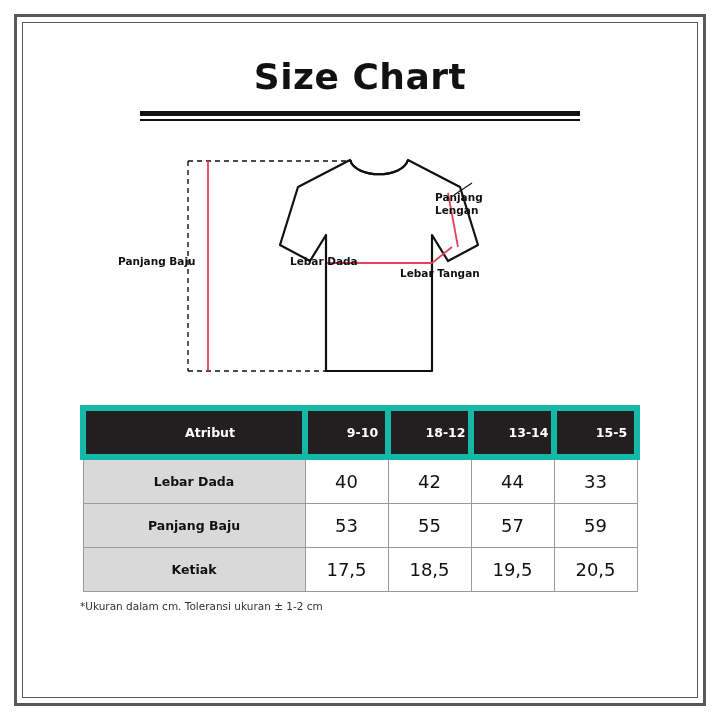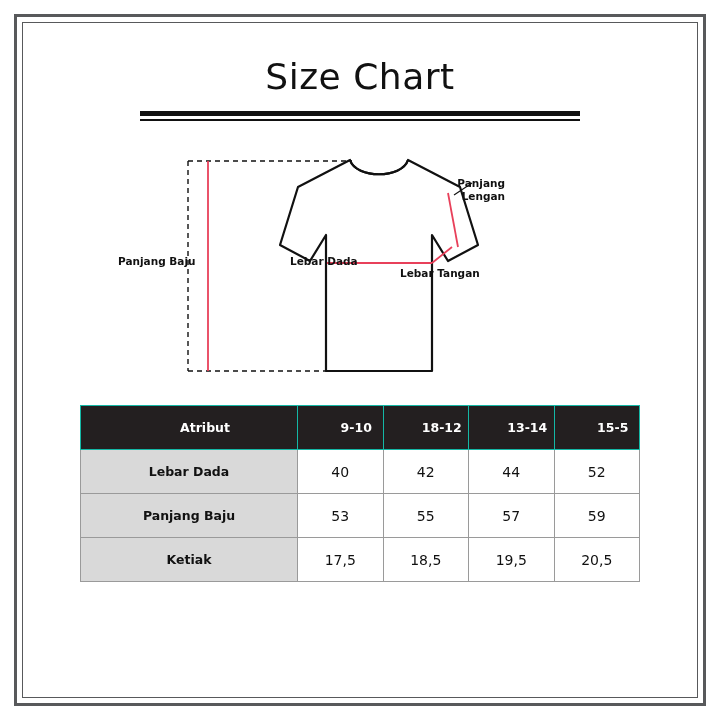--- a/index.html
+++ b/index.html
@@ -42,21 +42,21 @@
   .content {
     position: absolute;
     left: 40px;
     top: 34px;
     right: 40px;
     bottom: 34px;
   }
   .title {
     text-align: center;
     font-size: 36px;
-    font-weight: normal;
+    font-weight: bold;
     color: #111111;
     letter-spacing: 0.5px;
     margin-top: 22px;
     font-family: "DejaVu Sans", sans-serif;
   }
   .rules {
     width: 440px;
     margin: 14px auto 0 auto;
   }
   .rule-thick {
@@ -85,43 +85,43 @@
     position: absolute;
     font-size: 10.5px;
     font-weight: bold;
     color: #111111;
     font-family: "DejaVu Sans", sans-serif;
     line-height: 1.25;
     white-space: nowrap;
   }
   #lbl-panjang-baju { left: 78px; top: 120px; }
   #lbl-lebar-dada { left: 250px; top: 120px; }
-  #lbl-panjang-lengan { left: 395px; top: 42px; white-space: normal; width: 70px; text-align: right;}
+  #lbl-panjang-lengan { left: 395px; top: 56px; white-space: normal; width: 70px;}
   #lbl-lebar-tangan { left: 360px; top: 132px; }
 
   table.size-table {
     border-collapse: collapse;
     width: 560px;
     margin: 12px auto 0 auto;
     table-layout: fixed;
   }
   table.size-table th, table.size-table td {
     border: 1px solid #9a9a9a;
     height: 41px;
     text-align: center;
-    font-size: 14px;
+    font-size: 18px;
     color: #111111;
     font-family: "DejaVu Sans", sans-serif;
   }
   table.size-table thead th {
     background: #231f20;
     color: #ffffff;
     font-weight: bold;
     font-size: 12.5px;
-    border: 1px solid #14b8a6;
+    border: 6px solid #14b8a6;
     padding-left: 33px;
   }
   table.size-table thead th.attr-col {
     width: 182px;
   }
   table.size-table tbody td.attr-cell {
     background: #d9d9d9;
     font-weight: bold;
     font-size: 12.5px;
   }
@@ -199,34 +199,35 @@
           <th>13-14</th>
           <th>15-5</th>
         </tr>
       </thead>
       <tbody>
         <tr>
           <td class="attr-cell">Lebar Dada</td>
           <td>40</td>
           <td>42</td>
           <td>44</td>
-          <td>52</td>
+          <td>33</td>
         </tr>
         <tr>
           <td class="attr-cell">Panjang Baju</td>
           <td>53</td>
           <td>55</td>
           <td>57</td>
           <td>59</td>
         </tr>
         <tr>
           <td class="attr-cell">Ketiak</td>
           <td>17,5</td>
           <td>18,5</td>
           <td>19,5</td>
           <td>20,5</td>
         </tr>
       </tbody>
     </table>
 
+    <div class="note">*Ukuran dalam cm. Toleransi ukuran ± 1-2 cm</div>
 
   </div>
 </div>
 
 </body></html>

